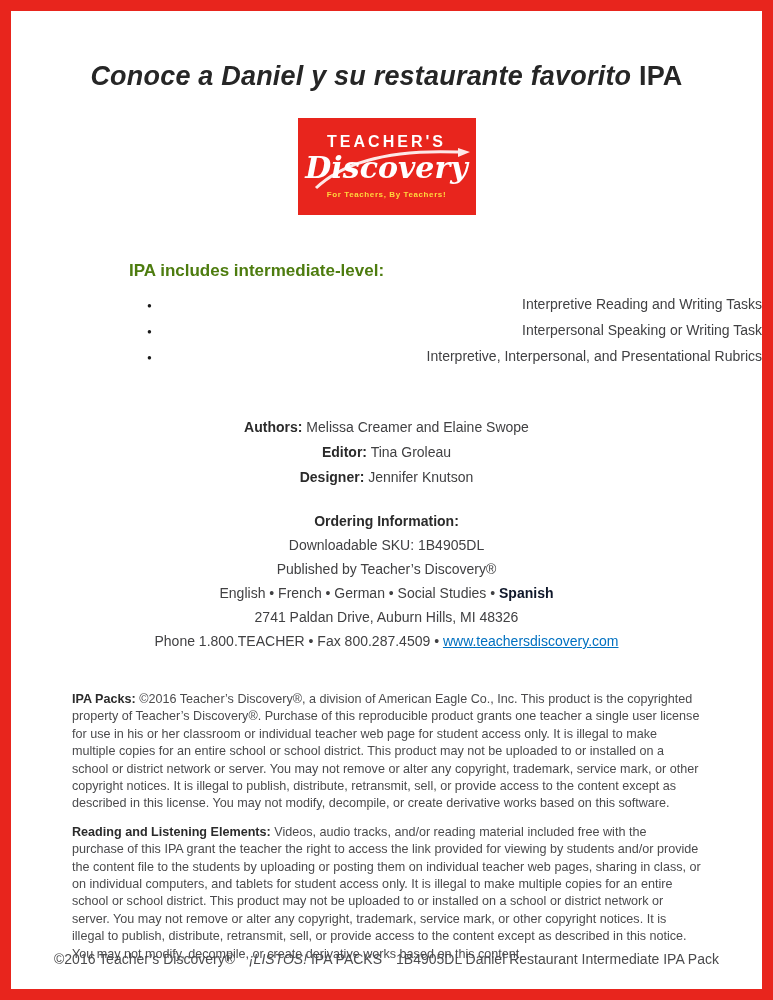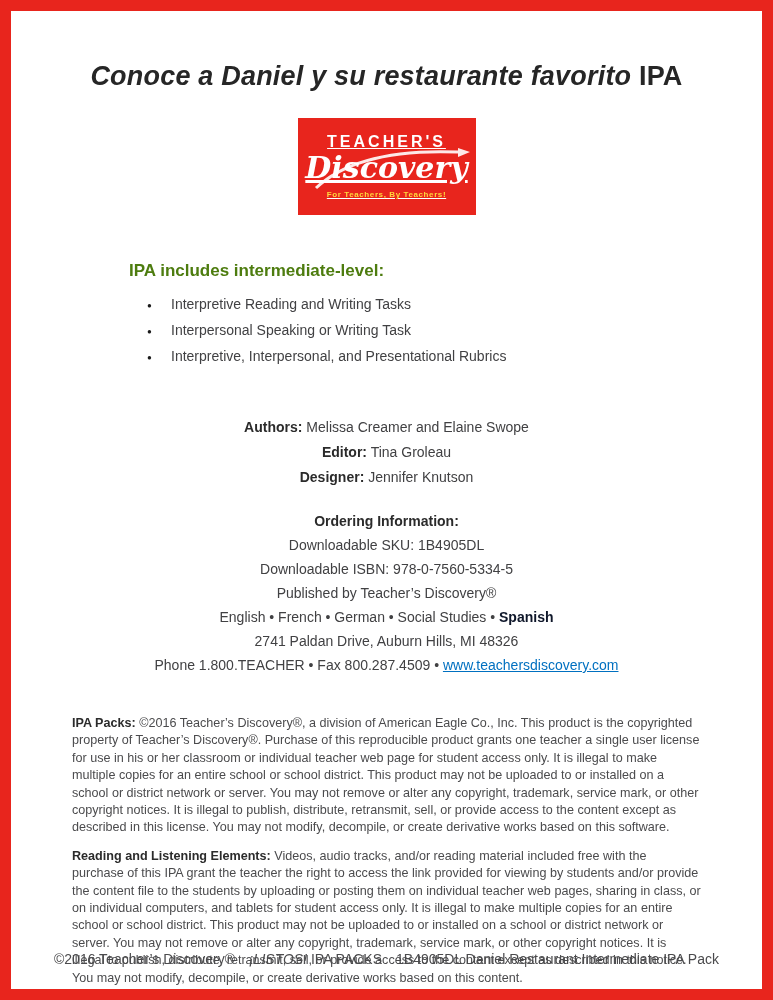--- a/index.html
+++ b/index.html
@@ -26,21 +26,20 @@
 
   .logo {
     width: 178px;
     height: 97px;
     background: #e8251d;
     margin: 26px auto 0;
     position: relative;
     color: #ffffff;
     text-align: center;
     overflow: hidden;
-    text-decoration: underline;
   }
   .logo-top {
     padding-top: 15px;
     font-size: 16px;
     font-weight: bold;
     letter-spacing: 3px;
   }
   .logo-script {
     font-family: "DejaVu Serif", serif;
     font-style: italic;
@@ -79,20 +78,21 @@
     list-style: none;
     margin: 16px 0 0 0;
     padding: 0;
   }
   .includes li {
     font-size: 14px;
     color: #414143;
     margin: 12px 0 10px 42px;
     position: relative;
     line-height: 14px;
+    text-align: right;
   }
   .includes li::before {
     content: "●";
     font-size: 8px;
     position: absolute;
     left: -24px;
     top: 2px;
     color: #1a1a1a;
   }
 
@@ -175,21 +175,20 @@
     <span class="lbl">Editor:</span><span> Tina Groleau</span>
   </div>
   <div class="line">
     <span class="lbl">Designer:</span><span> Jennifer Knutson</span>
   </div>
 </div>
 
 <div class="ordering">
   <div class="line head">Ordering Information:</div>
   <div class="line">Downloadable SKU: 1B4905DL</div>
-  <div class="line">Downloadable ISBN: 978-0-7560-5334-5</div>
   <div class="line">Published by Teacher’s Discovery®</div>
   <div class="line">
     <span>English • French • German • Social Studies • </span><span class="bold">Spanish</span>
   </div>
   <div class="line">2741 Paldan Drive, Auburn Hills, MI 48326</div>
   <div class="line">
     <span>Phone 1.800.TEACHER • Fax 800.287.4509 • </span><a class="site">www.teachersdiscovery.com</a>
   </div>
 </div>
 

